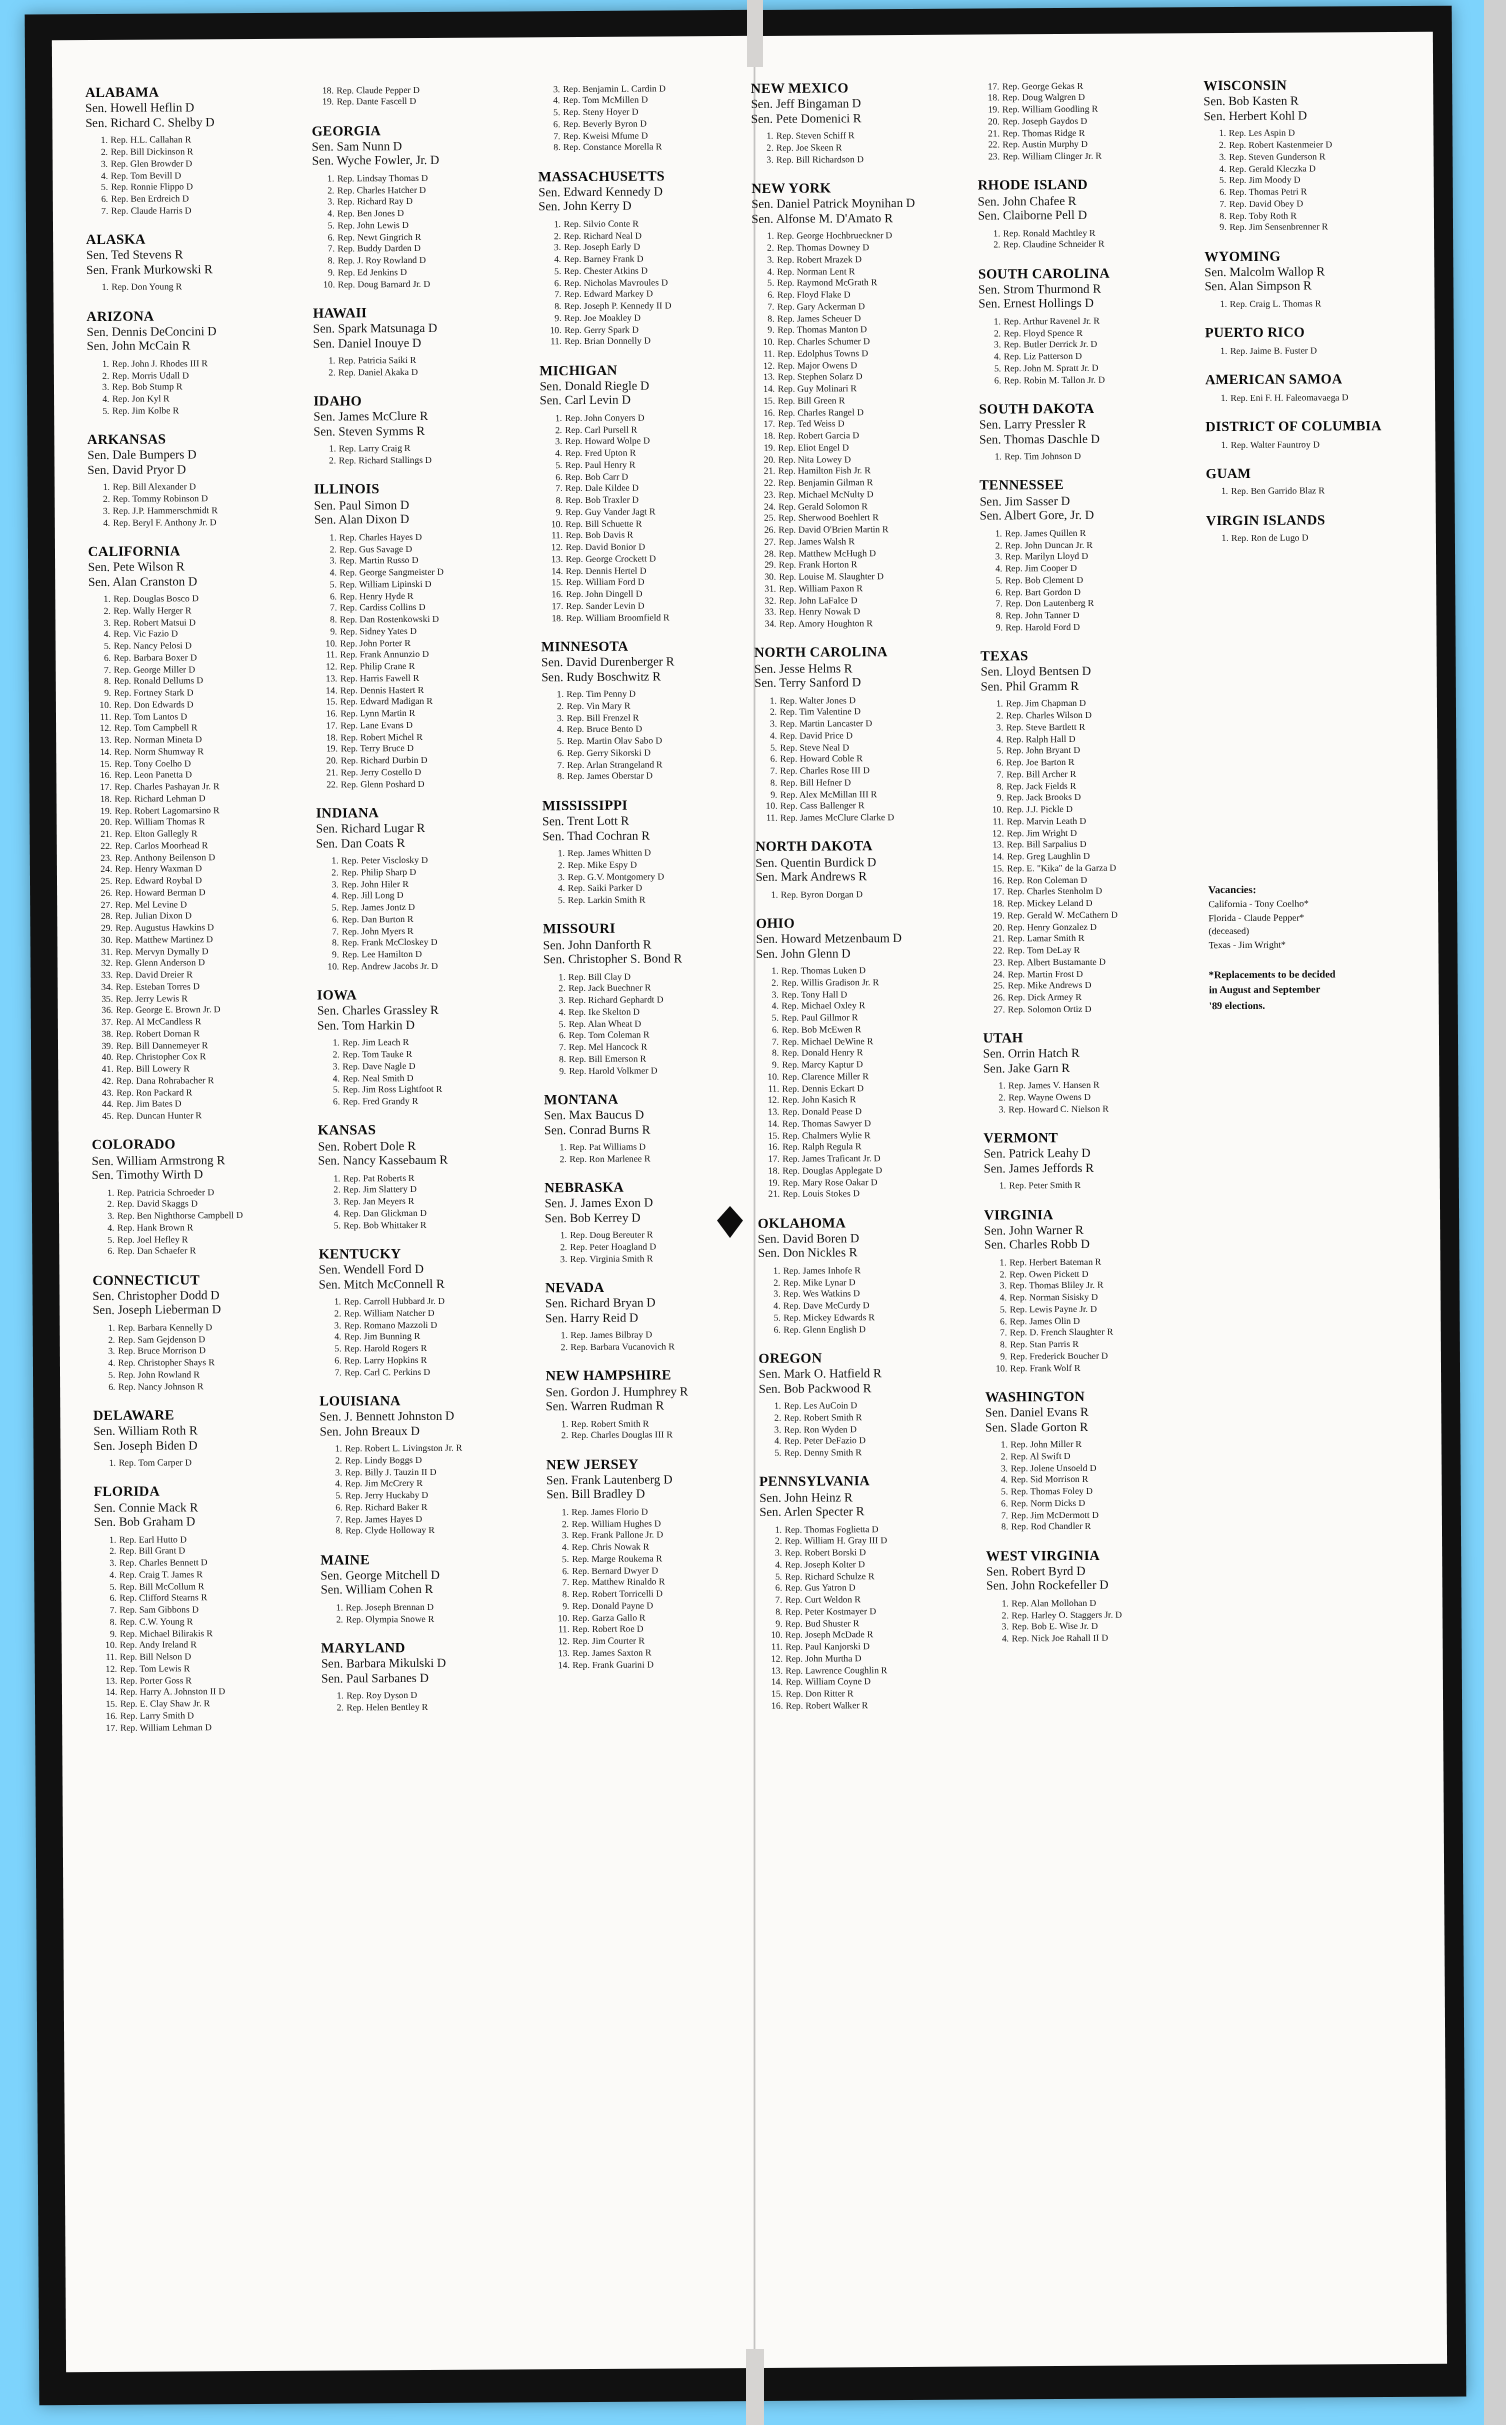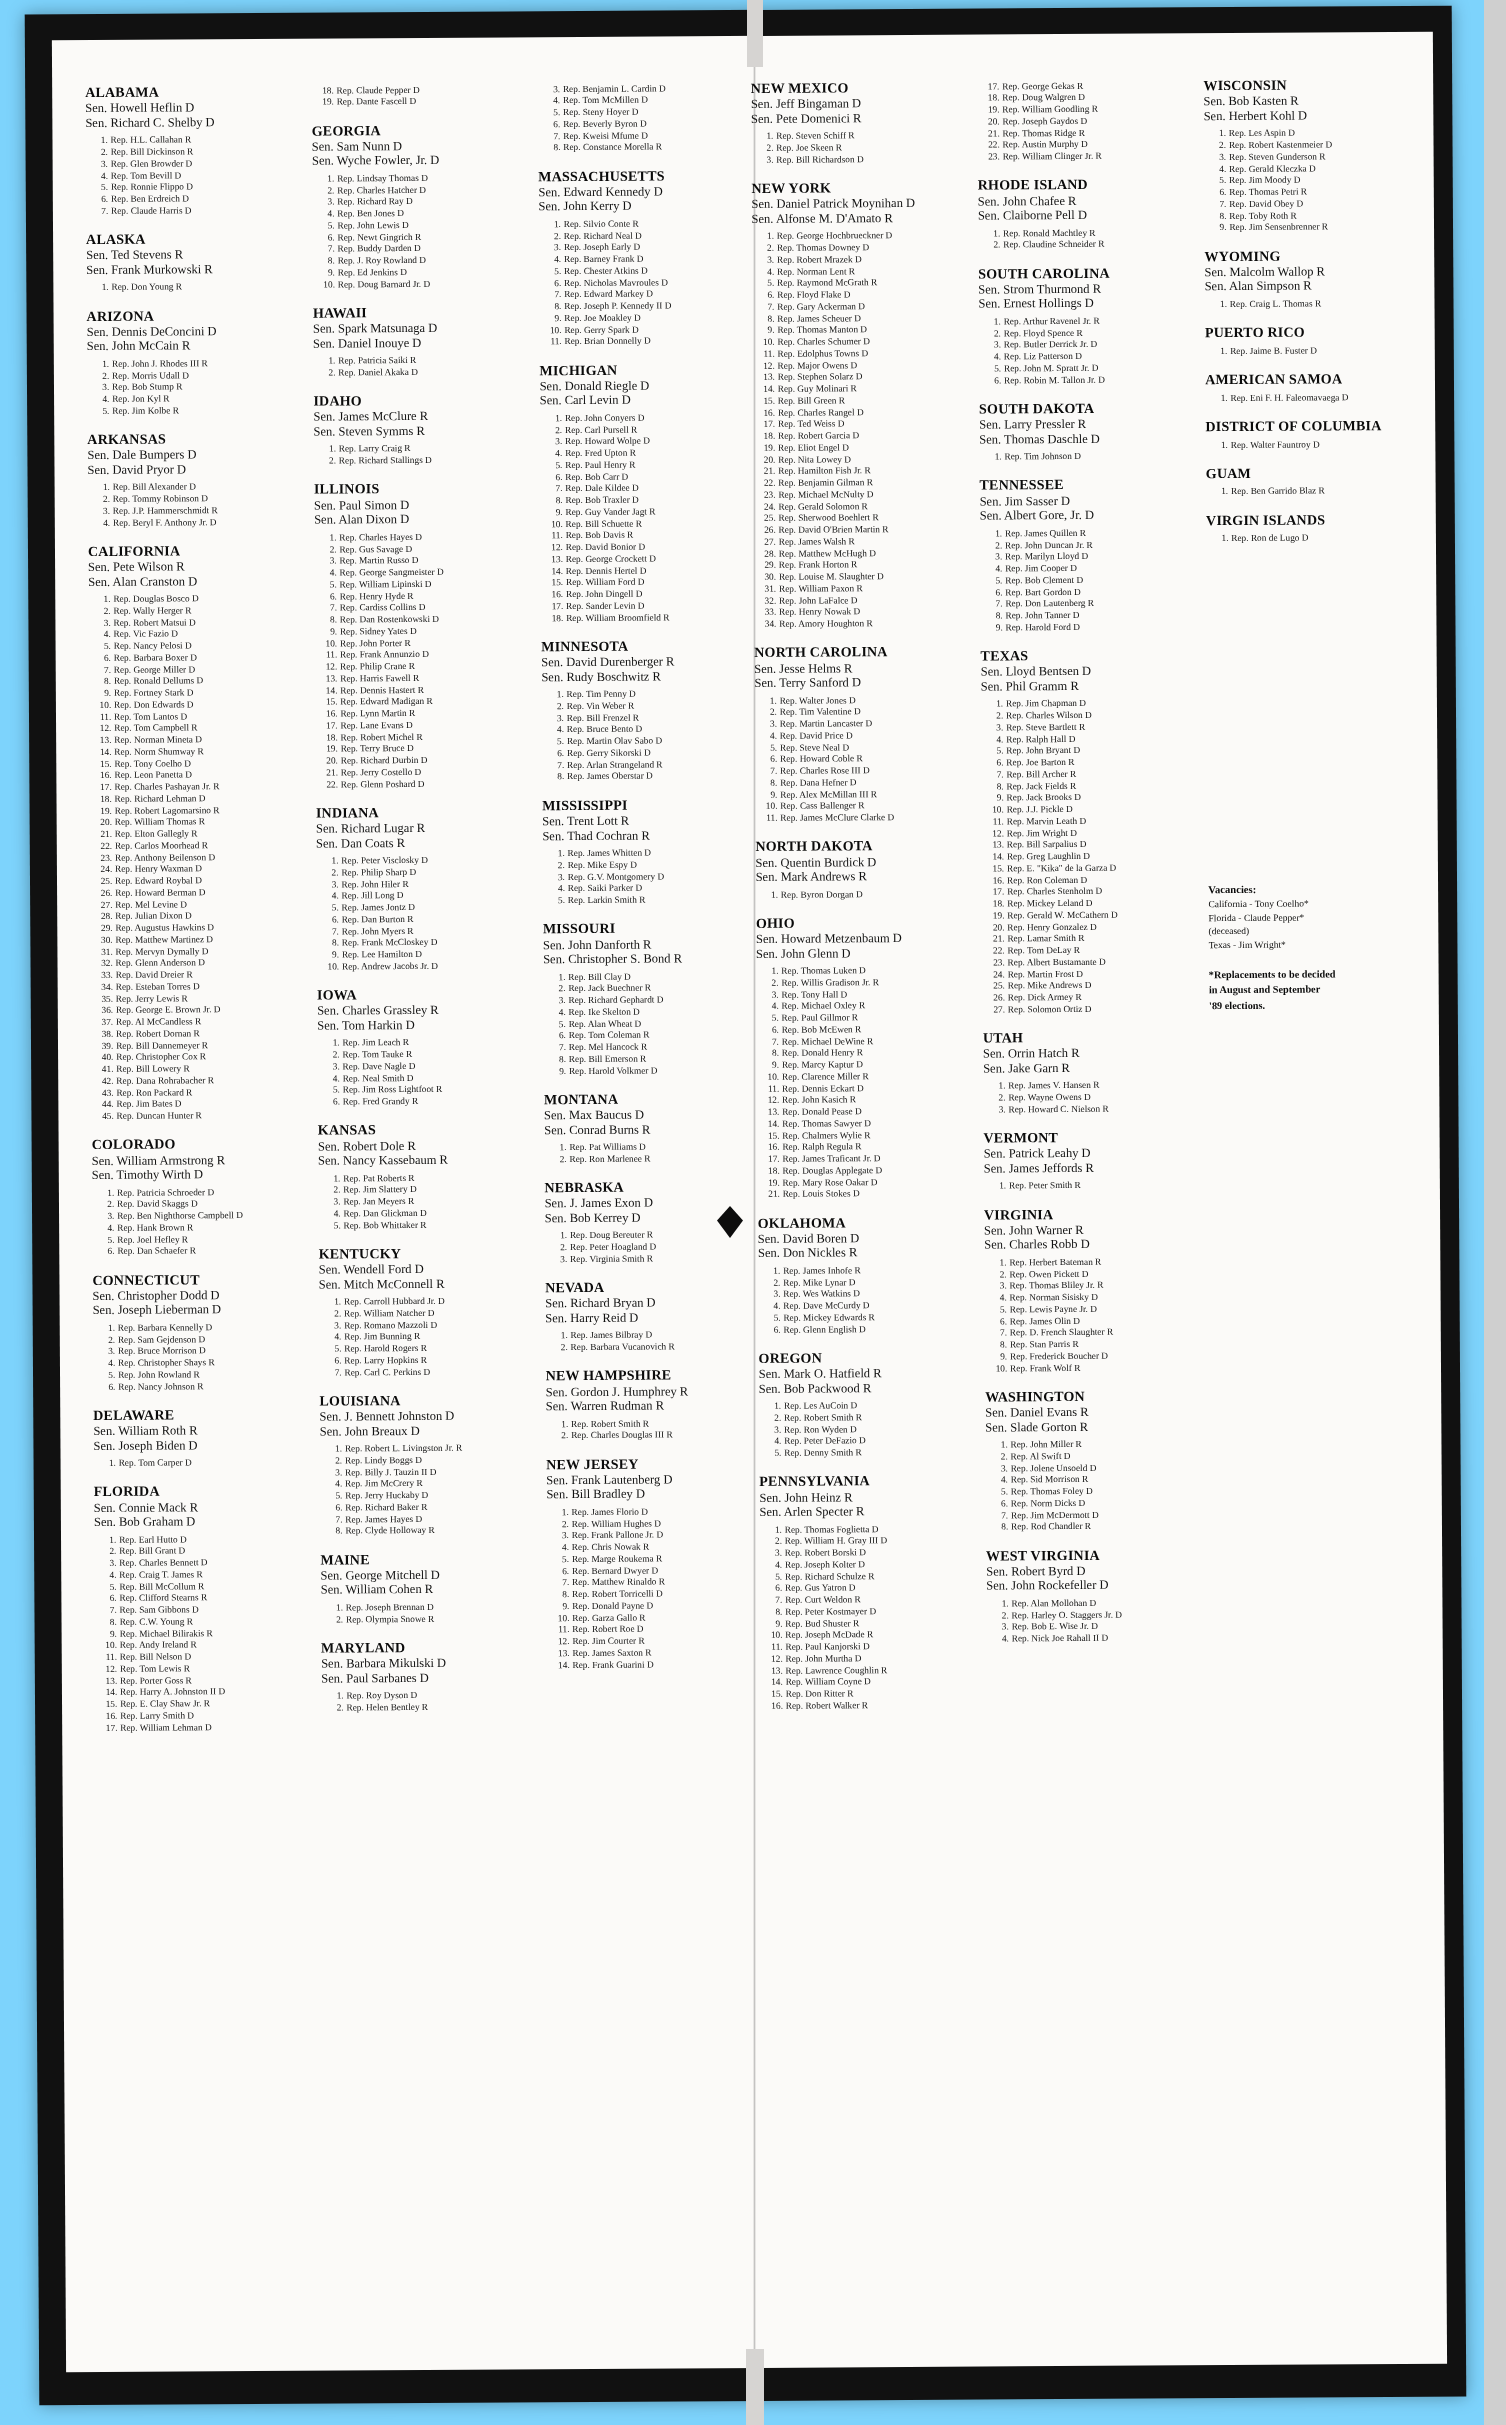--- a/index.html
+++ b/index.html
@@ -1112,21 +1112,21 @@
               <div class="sname">MINNESOTA</div>
               <div class="sen">Sen. David Durenberger R</div>
               <div class="sen">Sen. Rudy Boschwitz R</div>
               <ol class="reps">
                 <li>
                   <span class="num">1.</span>
                   <span class="txt">Rep. Tim Penny D</span>
                 </li>
                 <li>
                   <span class="num">2.</span>
-                  <span class="txt">Rep. Vin Weber R</span>
+                  <span class="txt">Rep. Vin Mary R</span>
                 </li>
                 <li>
                   <span class="num">3.</span>
                   <span class="txt">Rep. Bill Frenzel R</span>
                 </li>
                 <li>
                   <span class="num">4.</span>
                   <span class="txt">Rep. Bruce Bento D</span>
                 </li>
                 <li>
@@ -1536,21 +1536,21 @@
                 <li>
                   <span class="num">6.</span>
                   <span class="txt">Rep. Howard Coble R</span>
                 </li>
                 <li>
                   <span class="num">7.</span>
                   <span class="txt">Rep. Charles Rose III D</span>
                 </li>
                 <li>
                   <span class="num">8.</span>
-                  <span class="txt">Rep. Dana Hefner D</span>
+                  <span class="txt">Rep. Bill Hefner D</span>
                 </li>
                 <li>
                   <span class="num">9.</span>
                   <span class="txt">Rep. Alex McMillan III R</span>
                 </li>
                 <li>
                   <span class="num">10.</span>
                   <span class="txt">Rep. Cass Ballenger R</span>
                 </li>
                 <li>

